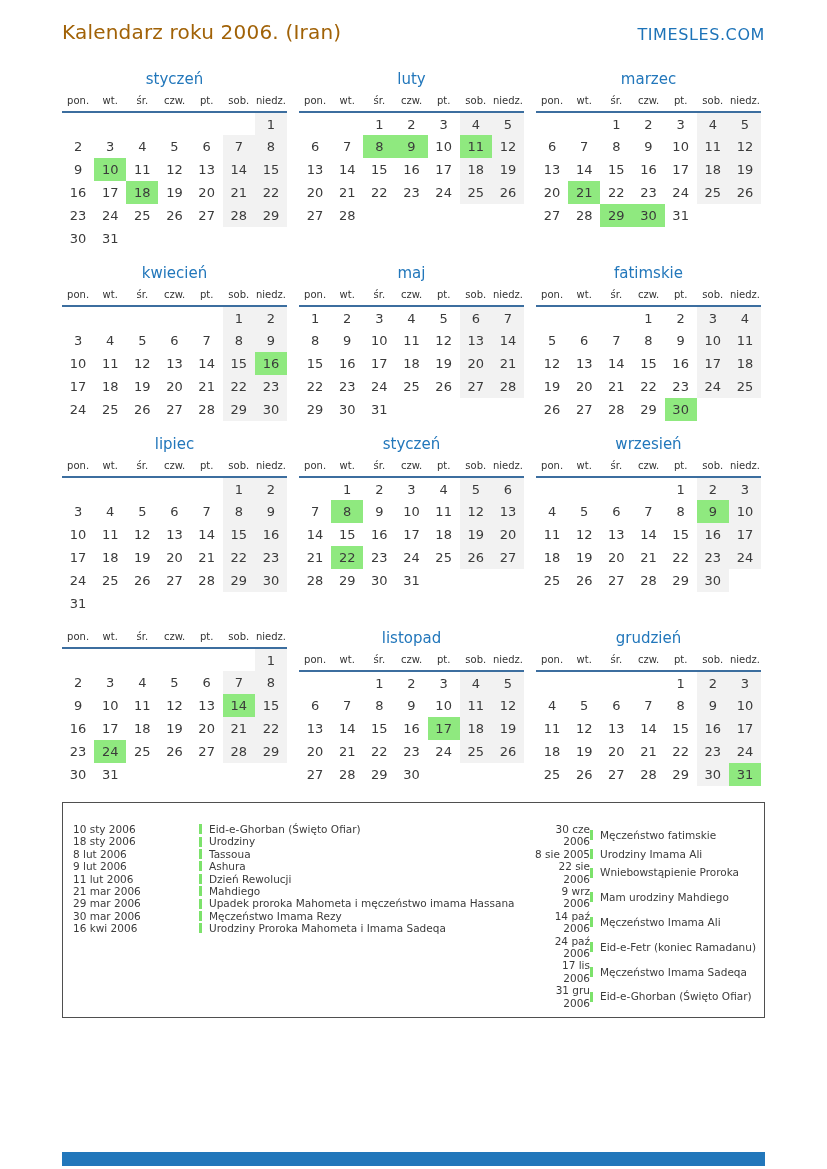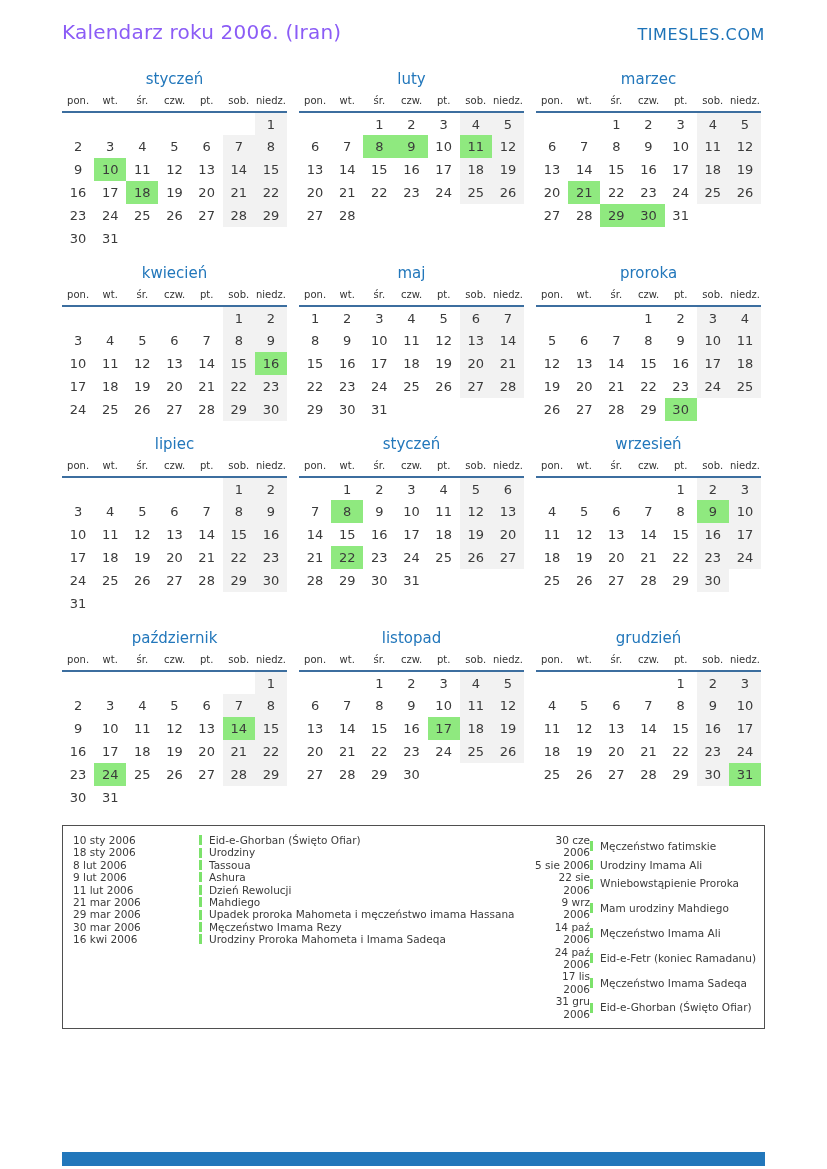--- a/index.html
+++ b/index.html
@@ -6,21 +6,21 @@
   html,body { background:#ffffff; }
   body {
     width:827px; height:1169px; position:relative; overflow:hidden;
     font-family:"DejaVu Sans","Liberation Sans",sans-serif;
     color:#3b3b3b;
   }
   .page { padding:20px 62px 0 62px; }
 
   
   .header { display:flex; justify-content:space-between; align-items:flex-start; }
-  .page-title { font-size:20px; font-weight:500; color:#8b5cf6; letter-spacing:0.2px; }
+  .page-title { font-size:20px; font-weight:500; color:#a16207; letter-spacing:0.2px; }
   .site-link { font-size:16px; color:#1d73b8; text-decoration:none; letter-spacing:0.6px; margin-top:5px; }
 
   
   .months-grid {
     margin-top:26px;
     display:grid;
     grid-template-columns:repeat(3, 225px);
     column-gap:12px;
     row-gap:14px;
     align-items:start;
@@ -38,21 +38,21 @@
     font-size:13px; color:#3b3b3b;
   }
   .month td.weekend { background:#f2f2f2; }
   .month td.holiday { background:#8fe97f; }
 
   
   .legend {
     margin-top:16px;
     width:703px;
     border:1px solid #4f4f4f;
-    padding:8px 8px 8px 10px;
+    padding:20px 8px 8px 10px;
     display:flex;
   }
   .legend-col { display:flex; flex-direction:column; }
   .legend-col-0 { width:477px; }
   .legend-col-1 { flex:1; }
   .legend-row { display:flex; align-items:center; font-size:10.5px; line-height:12.4px; }
   .legend-date { color:#3b3b3b; flex-shrink:0; }
   .legend-col-0 .legend-date { width:126px; }
   .legend-col-1 .legend-date { width:58px;text-align:right; }
   .legend-tick { width:3px; height:10px; background:#7ce26b; margin-right:7px; flex-shrink:0; }
@@ -392,21 +392,21 @@
               <td>31</td>
               <td></td>
               <td></td>
               <td></td>
               <td></td>
             </tr>
           </tbody>
         </table>
       </div>
       <div class="month">
-        <div class="month-name">proroka</div>
+        <div class="month-name">fatimskie</div>
         <table>
           <thead>
             <tr>
               <th>pon.</th>
               <th>wt.</th>
               <th>śr.</th>
               <th>czw.</th>
               <th>pt.</th>
               <th>sob.</th>
               <th>niedz.</th>
@@ -653,21 +653,20 @@
               <td>27</td>
               <td>28</td>
               <td>29</td>
               <td class="weekend">30</td>
               <td></td>
             </tr>
           </tbody>
         </table>
       </div>
       <div class="month">
-        <div class="month-name">październik</div>
         <table>
           <thead>
             <tr>
               <th>pon.</th>
               <th>wt.</th>
               <th>śr.</th>
               <th>czw.</th>
               <th>pt.</th>
               <th>sob.</th>
               <th>niedz.</th>
@@ -907,21 +906,21 @@
           <span class="legend-label">Urodziny Proroka Mahometa i Imama Sadeqa</span>
         </div>
       </div>
     <div class="legend-col legend-col-1" id="legend-col-1">
         <div class="legend-row">
           <span class="legend-date">30 cze 2006</span>
           <span class="legend-tick"></span>
           <span class="legend-label">Męczeństwo fatimskie</span>
         </div>
         <div class="legend-row">
-          <span class="legend-date">5 sie 2006</span>
+          <span class="legend-date">8 sie 2005</span>
           <span class="legend-tick"></span>
           <span class="legend-label">Urodziny Imama Ali</span>
         </div>
         <div class="legend-row">
           <span class="legend-date">22 sie 2006</span>
           <span class="legend-tick"></span>
           <span class="legend-label">Wniebowstąpienie Proroka</span>
         </div>
         <div class="legend-row">
           <span class="legend-date">9 wrz 2006</span>

